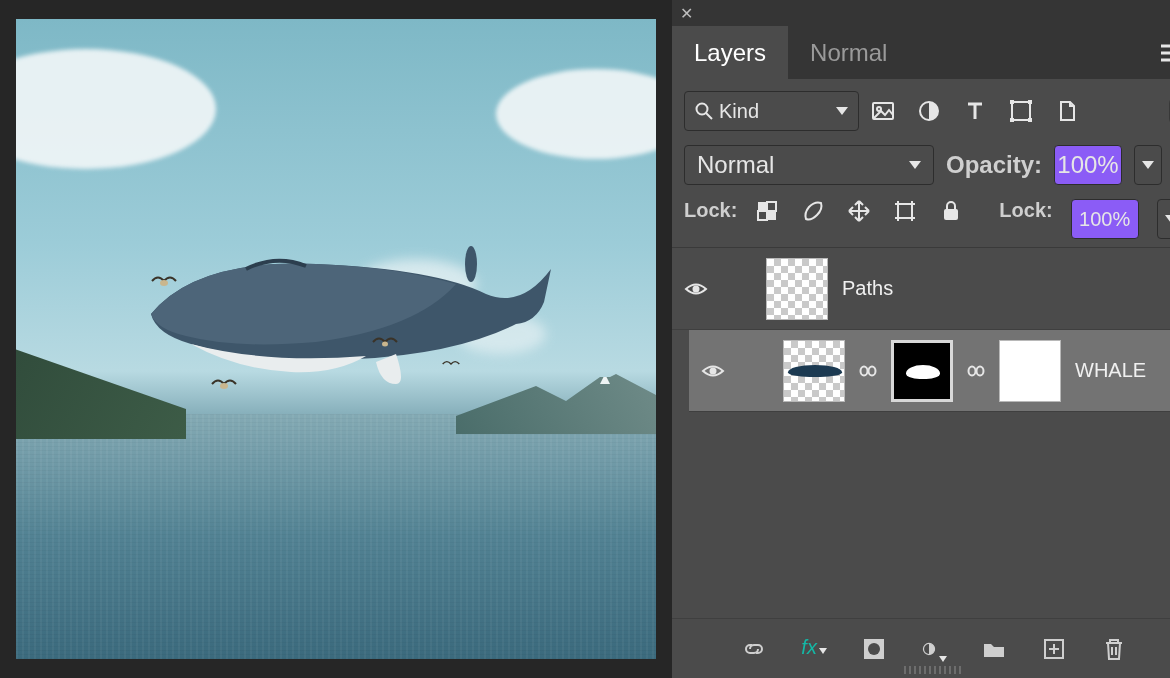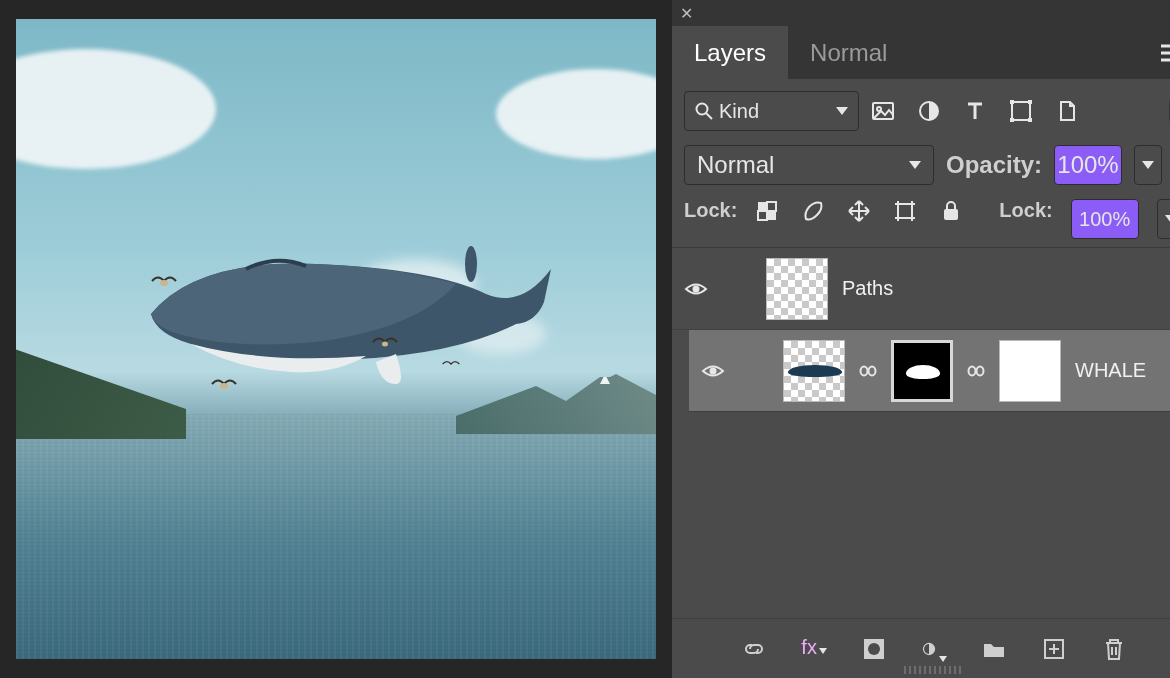--- a/index.html
+++ b/index.html
@@ -396,21 +396,21 @@
     </div>
 
 
   </div>
 
   <div class="panel-bottom">
     <span class="pb"><svg viewBox="0 0 26 26">
           <path d="M9 13 A4 4 0 0 1 13 9 H17 A4 4 0 0 1 17 17 H15 M17 13 A4 4 0 0 1 13 17 H9 A4 4 0 0 1 9 9 H11"></path>
         </svg></span>
     <span class="pb" style="display:flex;align-items:baseline;gap:2px;">
-        <span style="font-size:20px;color:#f0abfc">fx</span>
+        <span style="font-style:italic;font-size:20px;color:#14b8a6">fx</span>
         <span class="chev-down" style="border-top-width:6px;border-left-width:4px;border-right-width:4px;"></span>
       </span>
     <span class="pb"><svg viewBox="0 0 26 26">
           <rect x="3" y="3" width="20" height="20" fill="#cfcfcf" stroke="none"></rect>
           <circle cx="13" cy="13" r="6" fill="#4b4b4b" stroke="none"></circle>
         </svg></span>
     <span class="pb" style="display:flex;align-items:baseline;gap:2px;">
         <svg viewBox="0 0 26 26" width="22" height="22">
           <circle cx="13" cy="13" r="9"></circle>
           <path d="M13 4 A9 9 0 0 1 13 22 Z" fill="#cfcfcf" stroke="none"></path>

